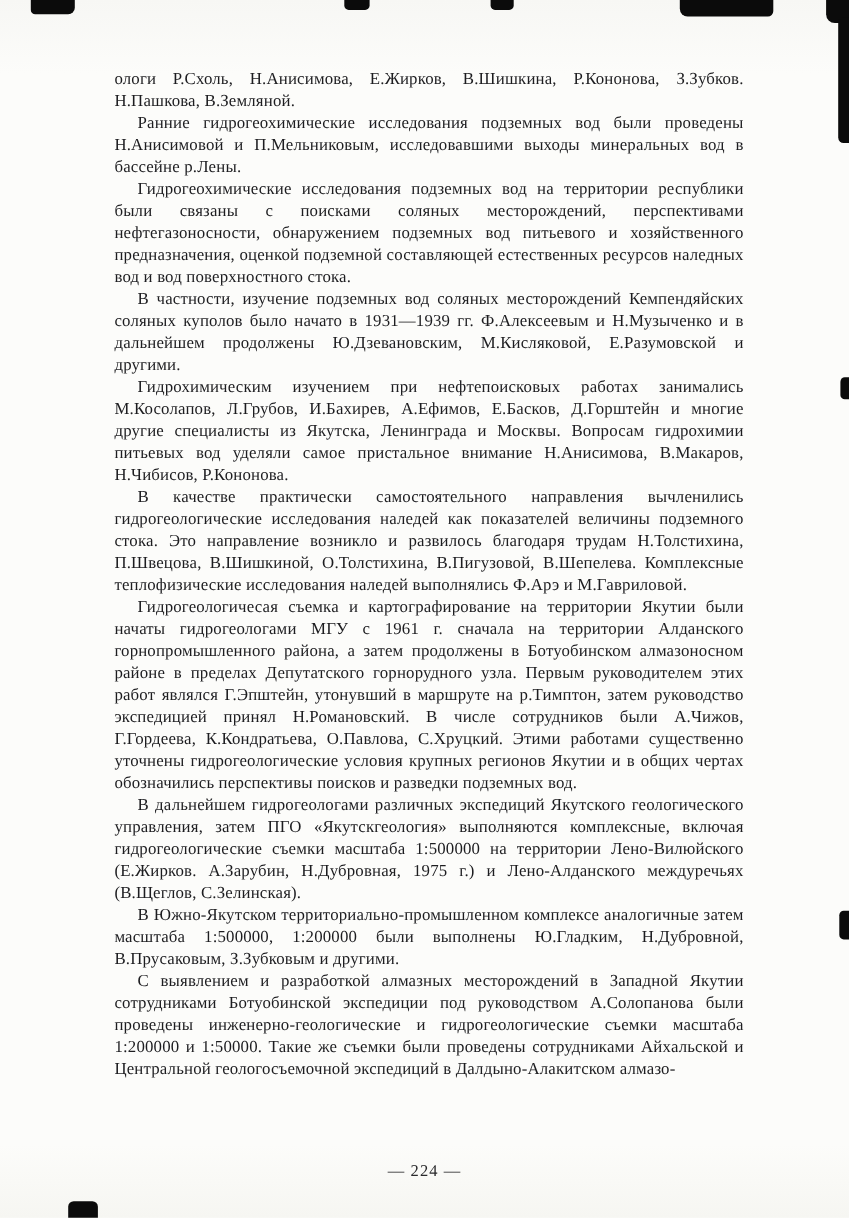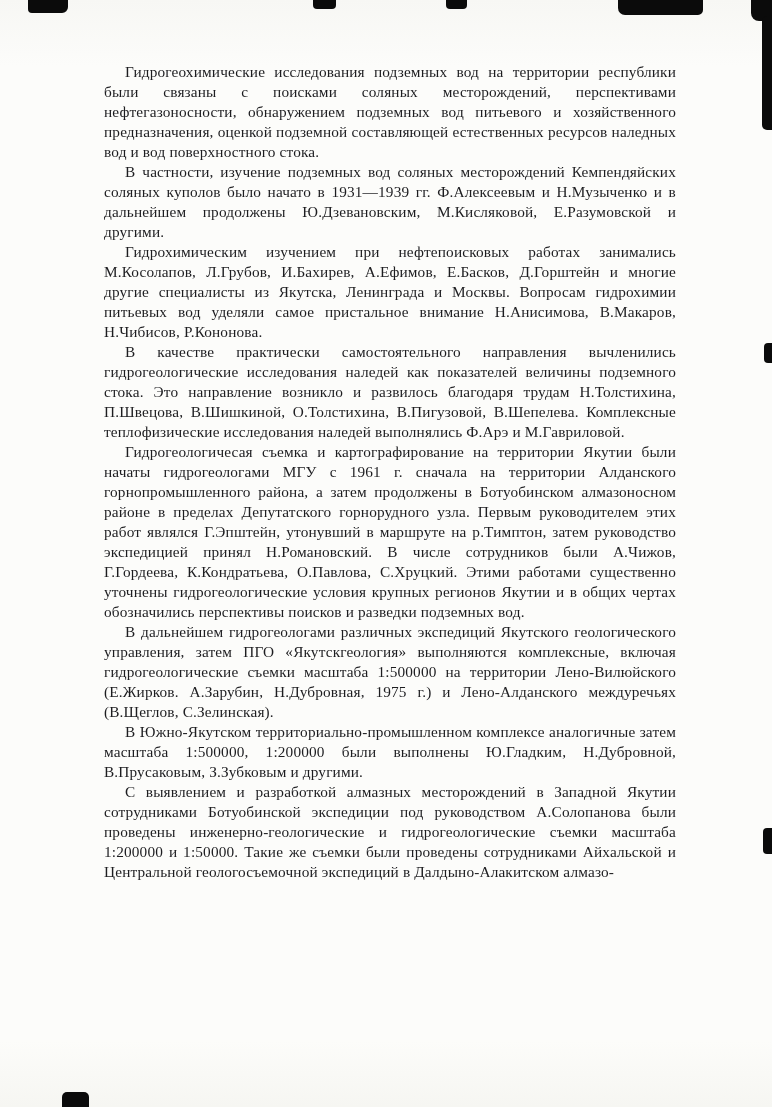--- a/index.html
+++ b/index.html
@@ -71,24 +71,27 @@
   <div class="artifact art-top-2"></div>
   <div class="artifact art-top-3"></div>
   <div class="artifact art-top-4"></div>
   <div class="artifact art-top-5"></div>
   <div class="artifact art-right-1"></div>
   <div class="artifact art-right-2"></div>
   <div class="artifact art-right-3"></div>
   <div class="artifact art-bottom-1"></div>
 
   <div class="text-block" id="paragraphs">
+      <p class="para">ологи Р.Схоль, Н.Анисимова, Е.Жирков, В.Шишкина, Р.Кононова, З.Зубков. Н.Пашкова, В.Земляной.</p>
+      <p class="para indent">Ранние гидрогеохимические исследования подземных вод были проведены Н.Анисимовой и П.Мельниковым, исследовавшими выходы минеральных вод в бассейне р.Лены.</p>
       <p class="para indent">Гидрогеохимические исследования подземных вод на территории республики были связаны с поисками соляных месторождений, перспективами нефтегазоносности, обнаружением подземных вод питьевого и хозяйственного предназначения, оценкой подземной составляющей естественных ресурсов наледных вод и вод поверхностного стока.</p>
       <p class="para indent">В частности, изучение подземных вод соляных месторождений Кемпендяйских соляных куполов было начато в 1931—1939 гг. Ф.Алексеевым и Н.Музыченко и в дальнейшем продолжены Ю.Дзевановским, М.Кисляковой, Е.Разумовской и другими.</p>
       <p class="para indent">Гидрохимическим изучением при нефтепоисковых работах занимались М.Косолапов, Л.Грубов, И.Бахирев, А.Ефимов, Е.Басков, Д.Горштейн и многие другие специалисты из Якутска, Ленинграда и Москвы. Вопросам гидрохимии питьевых вод уделяли самое пристальное внимание Н.Анисимова, В.Макаров, Н.Чибисов, Р.Кононова.</p>
       <p class="para indent">В качестве практически самостоятельного направления вычленились гидрогеологические исследования наледей как показателей величины подземного стока. Это направление возникло и развилось благодаря трудам Н.Толстихина, П.Швецова, В.Шишкиной, О.Толстихина, В.Пигузовой, В.Шепелева. Комплексные теплофизические исследования наледей выполнялись Ф.Арэ и М.Гавриловой.</p>
       <p class="para indent">Гидрогеологичесая съемка и картографирование на территории Якутии были начаты гидрогеологами МГУ с 1961 г. сначала на территории Алданского горнопромышленного района, а затем продолжены в Ботуобинском алмазоносном районе в пределах Депутатского горнорудного узла. Первым руководителем этих работ являлся Г.Эпштейн, утонувший в маршруте на р.Тимптон, затем руководство экспедицией принял Н.Романовский. В числе сотрудников были А.Чижов, Г.Гордеева, К.Кондратьева, О.Павлова, С.Хруцкий. Этими работами существенно уточнены гидрогеологические условия крупных регионов Якутии и в общих чертах обозначились перспективы поисков и разведки подземных вод.</p>
       <p class="para indent">В дальнейшем гидрогеологами различных экспедиций Якутского геологического управления, затем ПГО «Якутскгеология» выполняются комплексные, включая гидрогеологические съемки масштаба 1:500000 на территории Лено-Вилюйского (Е.Жирков. А.Зарубин, Н.Дубровная, 1975 г.) и Лено-Алданского междуречьях (В.Щеглов, С.Зелинская).</p>
       <p class="para indent">В Южно-Якутском территориально-промышленном комплексе аналогичные затем масштаба 1:500000, 1:200000 были выполнены Ю.Гладким, Н.Дубровной, В.Прусаковым, З.Зубковым и другими.</p>
       <p class="para indent">С выявлением и разработкой алмазных месторождений в Западной Якутии сотрудниками Ботуобинской экспедиции под руководством А.Солопанова были проведены инженерно-геологические и гидрогеологические съемки масштаба 1:200000 и 1:50000. Такие же съемки были проведены сотрудниками Айхальской и Центральной геологосъемочной экспедиций в Далдыно-Алакитском алмазо-</p>
     </div>
 
+  <div class="page-number">— 224 —</div>
 
 </div>
 
 </body></html>

